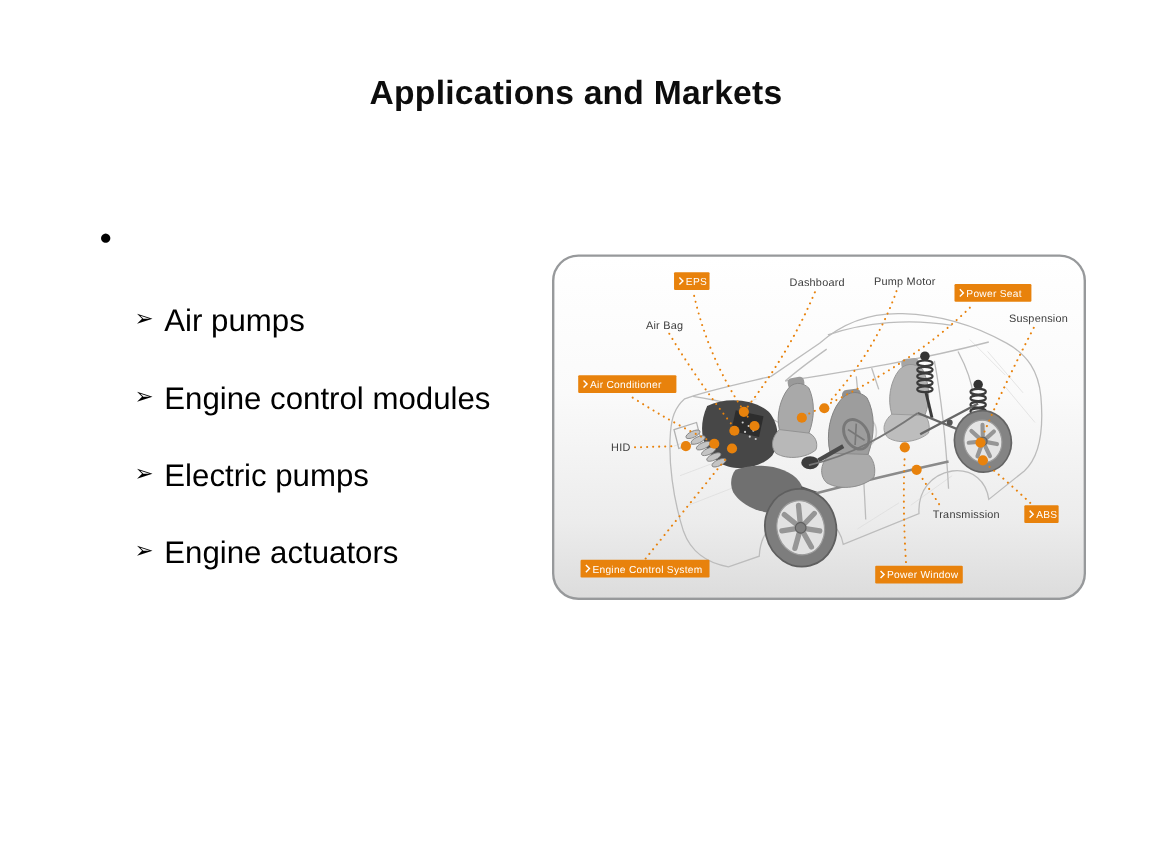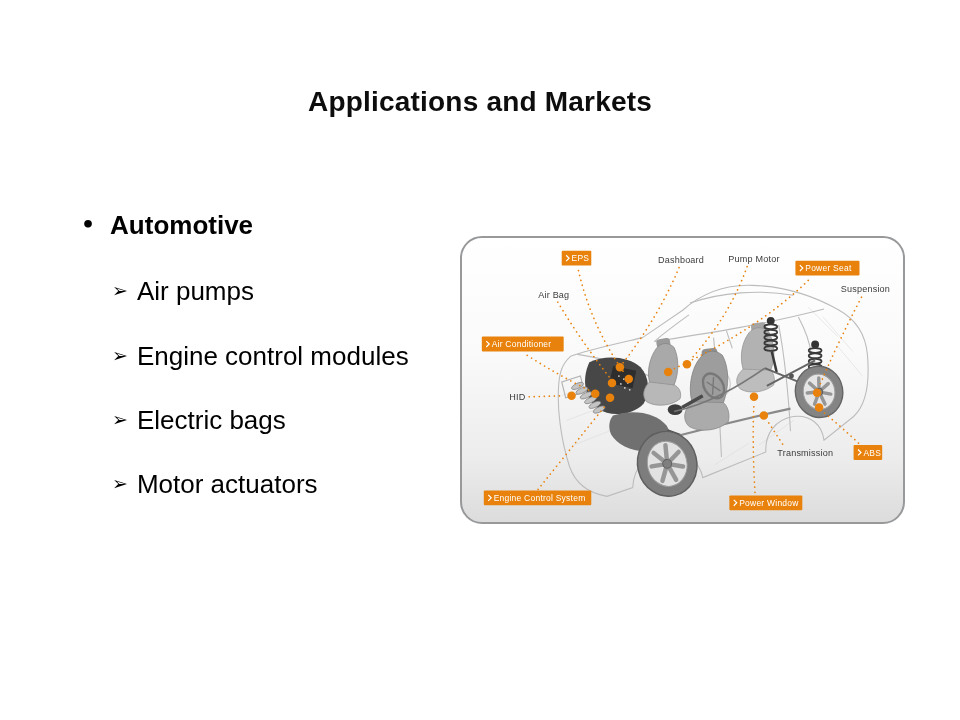--- a/index.html
+++ b/index.html
@@ -1,18 +1,18 @@
 <!DOCTYPE html>
 <html><head>
 <meta charset="utf-8">
 <style>
   html,body{margin:0;padding:0;background:#fff;}
   .slide{
     position:relative;width:960px;height:504px;background:#ffffff;overflow:hidden;
-    font-family:"Liberation Sans",sans-serif;color:#000;margin-top:24px;
+    font-family:"Liberation Sans",sans-serif;color:#000;
   }
   .title{
     position:absolute;top:62px;left:0;width:100%;text-align:center;
     font-size:28px;font-weight:bold;letter-spacing:.2px;color:#0d0d0d;
   }
   .list{position:absolute;left:0;top:0;width:460px;height:720px;}
   .row{position:absolute;display:flex;align-items:flex-start;line-height:1.05;}
   .row-heading{left:81px;top:188px;font-size:26px;font-weight:bold;}
   .dot-marker{font-size:22px;margin-right:15px;position:relative;top:1px;font-family:"DejaVu Sans",sans-serif;}
   .sub{left:112px;font-size:26px;font-weight:normal;}
@@ -34,37 +34,36 @@
 </head>
 <body>
 
 <div class="slide">
 
   <div class="title">Applications and Markets</div>
 
   <div class="list">
     <div class="row row-heading">
       <span class="dot-marker">•</span>
-      <span>Automotive</span>
     </div>
     <div class="row sub sub1">
       <span class="arrow-marker">➢</span>
       <span>Air pumps</span>
     </div>
     <div class="row sub sub2">
       <span class="arrow-marker">➢</span>
       <span>Engine control modules</span>
     </div>
     <div class="row sub sub3">
       <span class="arrow-marker">➢</span>
-      <span>Electric bags</span>
+      <span>Electric pumps</span>
     </div>
     <div class="row sub sub4">
       <span class="arrow-marker">➢</span>
-      <span>Motor actuators</span>
+      <span>Engine actuators</span>
     </div>
   </div>
 
   <div class="panel">
     <svg viewBox="0 0 445 288">
 
       <g stroke="#dcdcdc" stroke-width="0.6" fill="none">
         <path d="M100,160 L140,145"></path>
           <path d="M105,185 L150,168"></path>
           <path d="M112,210 L158,192"></path>

